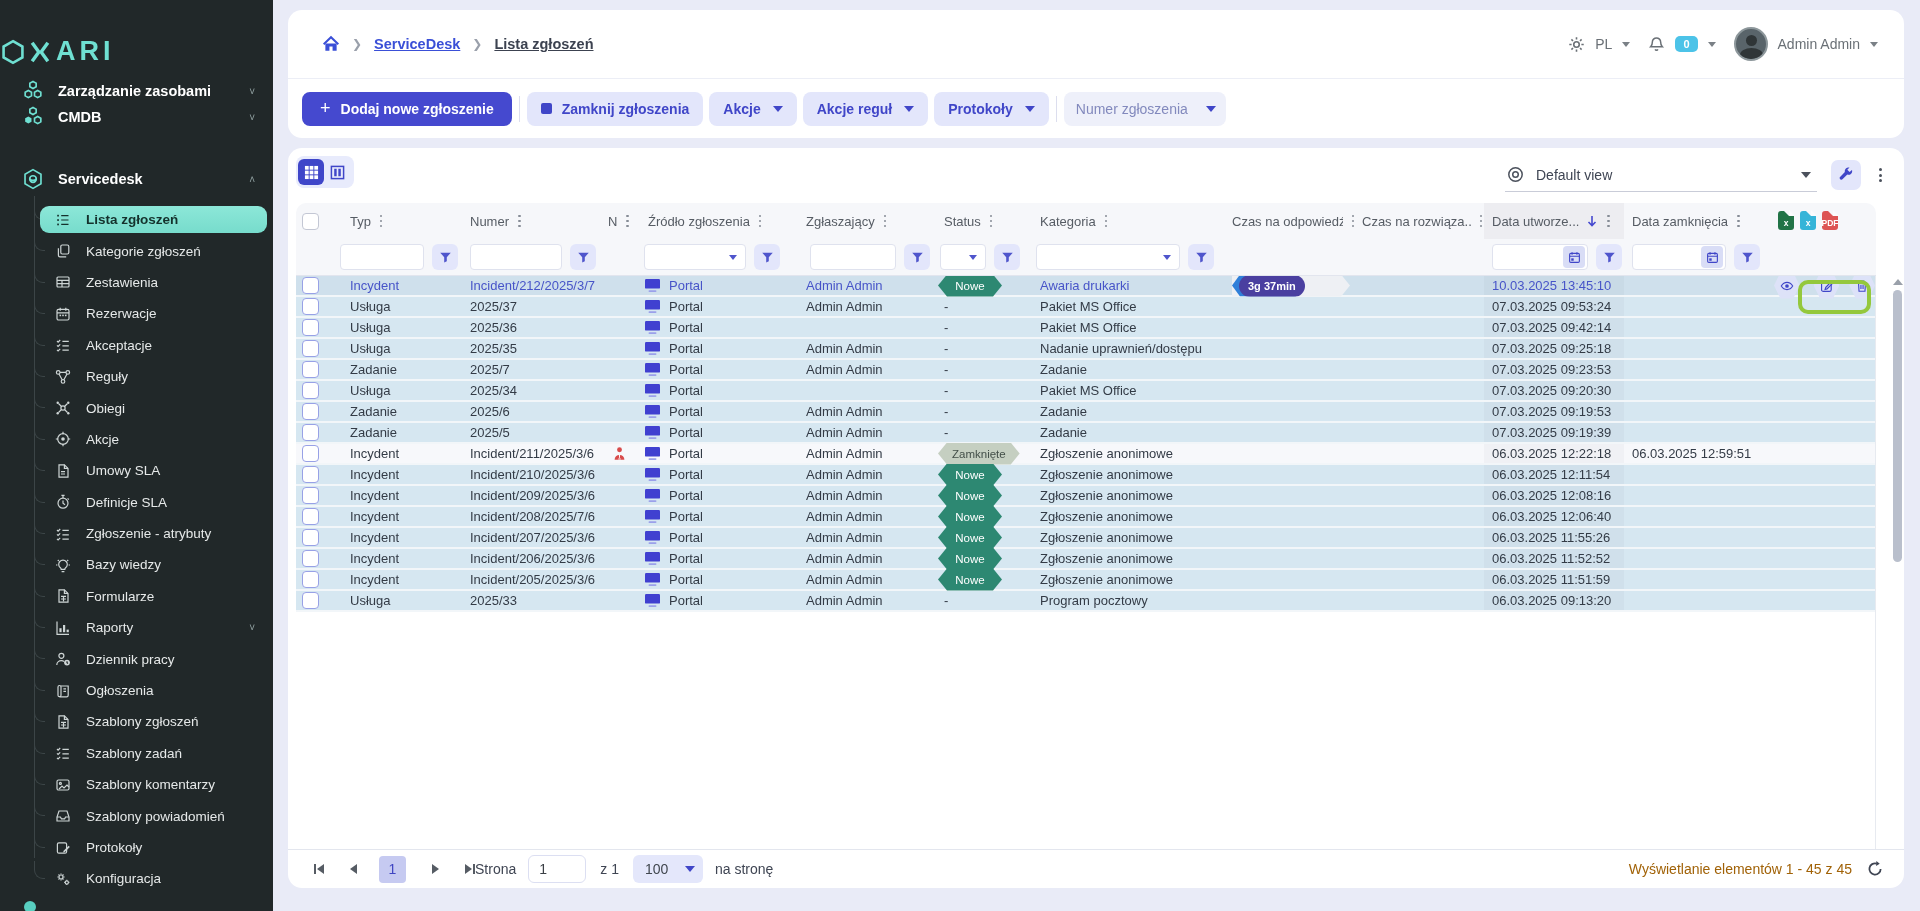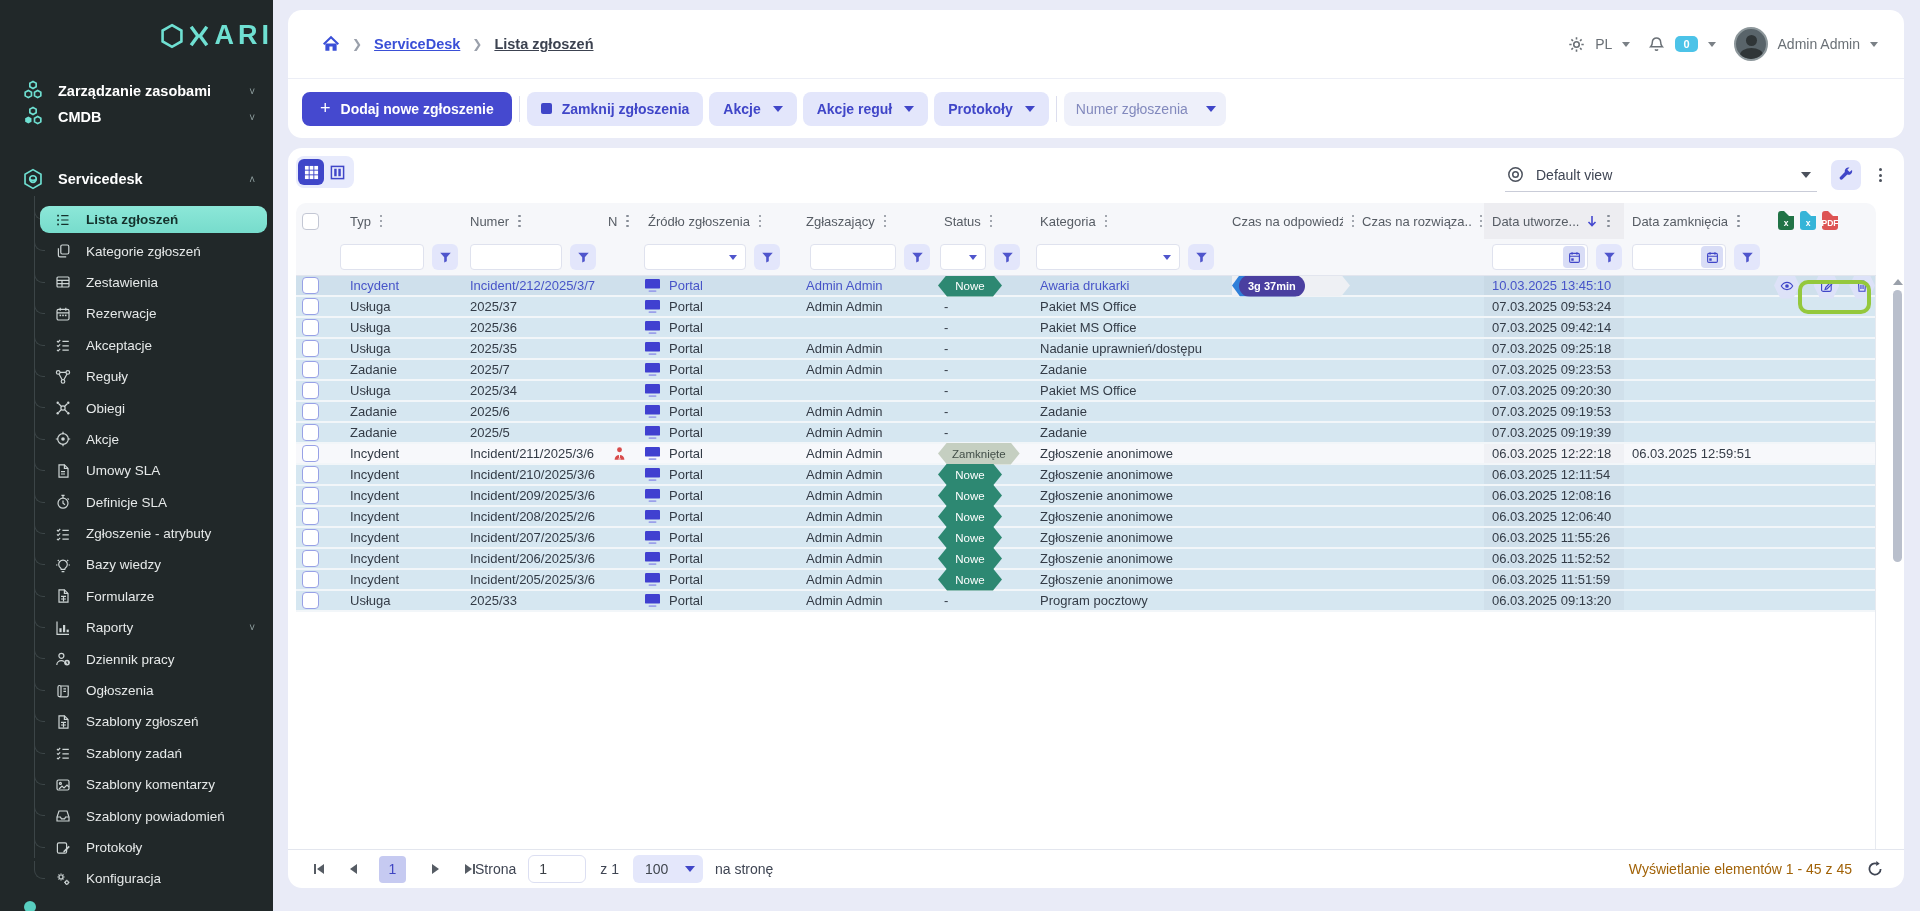--- a/index.html
+++ b/index.html
@@ -1,19 +1,19 @@
 <!DOCTYPE html>
 <html><head>
 <meta charset="utf-8">
 <style>
 *{margin:0;padding:0;box-sizing:border-box}
 html,body{width:1920px;height:911px;overflow:hidden;font-family:"Liberation Sans",sans-serif;background:#e9ebf7}
 
 #sidebar{position:absolute;left:0;top:0;width:273px;height:911px;background:#212829;color:#e8eaea;z-index:5}
-#logo{display:flex;align-items:center;justify-content:flex-end;gap:4px;padding-top:20px;color:#6fe0d2}
+#logo{display:flex;align-items:center;justify-content:flex-start;gap:4px;padding-top:36px;color:#6fe0d2}
 #logo .ari{font-size:27px;font-weight:bold;letter-spacing:4px;margin-left:2px}
 .nav-top{position:absolute;left:0;width:273px;height:34px;display:flex;align-items:center;cursor:pointer}
 .nav-top .ic{width:22px;height:22px;margin-left:22px;color:#6fe0d2;flex:none}
 .nav-top .lbl{margin-left:14px;font-size:14.5px;font-weight:bold;color:#fff}
 .nav-top .chev{margin-left:auto;margin-right:18px;color:#93a3a3;font-size:10px}
 .submenu{position:absolute;left:0;top:204px;width:273px}
 .submenu .vline{position:absolute;left:34px;top:-8px;height:662px;width:1px;background:#3c4547}
 .sub-item{position:relative;height:31.4px;display:flex;align-items:center;cursor:pointer}
 .sub-item .elbow{position:absolute;left:34px;top:-2px;height:18px;width:11px;border-left:1px solid #3c4547;border-bottom:1px solid #3c4547;border-bottom-left-radius:9px}
 .sub-item .ic{width:16px;height:16px;margin-left:55px;color:#ced5d5;flex:none;z-index:1}
@@ -986,21 +986,21 @@
           <div class="cell c-t2"></div>
           <div class="cell c-dc">06.03.2025 12:08:16</div>
           <div class="cell c-dz"></div>
           <div class="cell c-act"></div>
         </div>
         <div class="row">
           <div class="cell c-check">
             <span class="cb"></span>
           </div>
           <div class="cell c-typ">Incydent</div>
-          <div class="cell c-num">Incident/208/2025/2/6</div>
+          <div class="cell c-num">Incident/208/2025/7/6</div>
           <div class="cell c-ico"></div>
           <div class="cell c-src">
             <svg width="17" height="15" viewBox="0 0 17 15">
               <rect x="1" y="1" width="15" height="9.6" rx="1.2" fill="#4040d0"></rect>
               <rect x="4.5" y="12.2" width="8" height="1.8" rx="0.9" fill="#9ba0ea"></rect>
             </svg>
             <span>Portal</span>
           </div>
           <div class="cell c-rep">Admin Admin</div>
           <div class="cell c-st">

